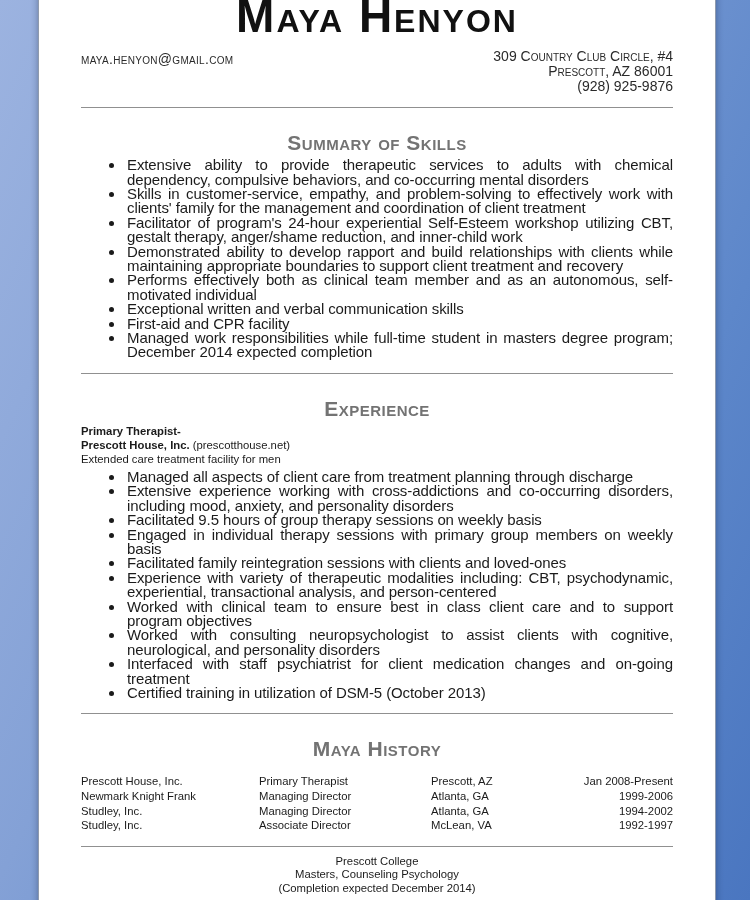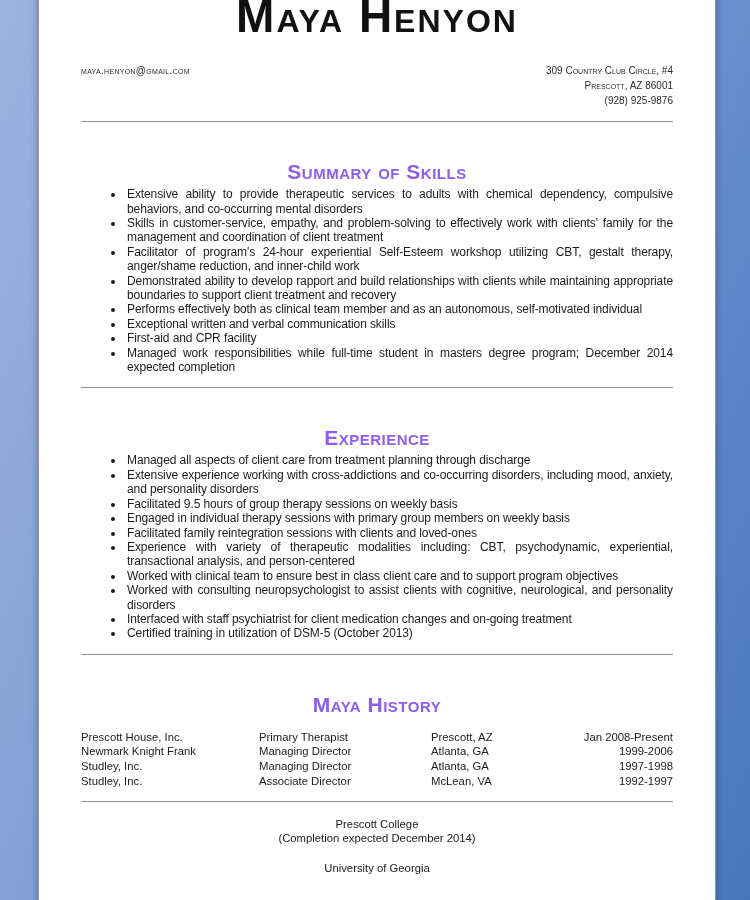--- a/index.html
+++ b/index.html
@@ -27,62 +27,62 @@
     font-size:46px;
     line-height:1.0;
     letter-spacing:2px;
     color:#111;
     white-space:nowrap;
   }
   .contact-row {
     display:flex;
     justify-content:space-between;
     align-items:flex-start;
-    margin-top:24px;
-    font-size:10px;
+    margin-top:10px;
+    font-size:14px;
     color:#2a2a2a;
   }
   .email { font-variant:small-caps; letter-spacing:.3px; padding-top:2px; }
   .address { text-align:right; line-height:15px; }
   .address .sc { font-variant:small-caps; }
   hr.rule {
     border:none;
     border-top:1.5px solid #909090;
     margin:13px 0 0 0;
   }
   .section-heading {
-    margin-top:38px;
+    margin-top:23px;
     text-align:center;
     font-variant:small-caps;
     font-weight:bold;
     font-size:21px;
     letter-spacing:.5px;
-    color:#8b5cf6;
+    color:#737373;
     line-height:1.1;
   }
   ul.bullets {
     margin-top:4px;
     padding-left:44px;
     list-style:disc outside;
   }
   ul.bullets li {
-    font-size:12px;
+    font-size:15px;
     line-height:14.4px;
     text-align:justify;
     padding-left:2px;
     letter-spacing:-.1px;
   }
   .job-block { margin-top:4px; font-size:11.3px; line-height:14px; }
   .job-title, .job-company { font-weight:bold; }
   .job-site { font-weight:normal; }
   .work-table { margin-top:14px; font-size:11.3px; line-height:14.6px; }
   .work-row { display:grid; grid-template-columns:178px 172px 148px 1fr; }
   .work-row .c4 { text-align:right; }
   .edu-block { margin-top:4px; text-align:center; font-size:11.3px; line-height:13.5px; }
-  .edu-entry { margin-top:16px; }
+  .edu-entry { margin-top:8px; }
   .edu-entry + .edu-entry { margin-top:17px; }
 </style>
 </head>
 <body>
 
 <div class="page">
 
   <div class="name">Maya Henyon</div>
 
   <div class="contact-row">
@@ -104,20 +104,25 @@
     <li>Demonstrated ability to develop rapport and build relationships with clients while maintaining appropriate boundaries to support client treatment and recovery</li>
     <li>Performs effectively both as clinical team member and as an autonomous, self-motivated individual</li>
     <li>Exceptional written and verbal communication skills</li>
     <li>First-aid and CPR facility</li>
     <li>Managed work responsibilities while full-time student in masters degree program; December 2014 expected completion</li>
   </ul>
 
   <hr class="rule">
 
   <div class="section-heading">Experience</div>
+  <div class="job-block">
+    <div class="job-title">Primary Therapist-</div>
+    <div><span class="job-company">Prescott House, Inc.</span><span class="job-site"> (prescotthouse.net)</span></div>
+    <div>Extended care treatment facility for men</div>
+  </div>
   <ul class="bullets">
     <li>Managed all aspects of client care from treatment planning through discharge</li>
     <li>Extensive experience working with cross-addictions and co-occurring disorders, including mood, anxiety, and personality disorders</li>
     <li>Facilitated 9.5 hours of group therapy sessions on weekly basis</li>
     <li>Engaged in individual therapy sessions with primary group members on weekly basis</li>
     <li>Facilitated family reintegration sessions with clients and loved-ones</li>
     <li>Experience with variety of therapeutic modalities including: CBT, psychodynamic, experiential, transactional analysis, and person-centered</li>
     <li>Worked with clinical team to ensure best in class client care and to support program objectives</li>
     <li>Worked with consulting neuropsychologist to assist clients with cognitive, neurological, and personality disorders</li>
     <li>Interfaced with staff psychiatrist for client medication changes and on-going treatment</li>
@@ -137,35 +142,36 @@
     <div class="work-row">
       <div class="c1">Newmark Knight Frank</div>
       <div class="c2">Managing Director</div>
       <div class="c3">Atlanta, GA</div>
       <div class="c4">1999-2006</div>
     </div>
     <div class="work-row">
       <div class="c1">Studley, Inc.</div>
       <div class="c2">Managing Director</div>
       <div class="c3">Atlanta, GA</div>
-      <div class="c4">1997-1998</div>
+      <div class="c4">1994-2002</div>
     </div>
     <div class="work-row">
       <div class="c1">Studley, Inc.</div>
       <div class="c2">Associate Director</div>
       <div class="c3">McLean, VA</div>
       <div class="c4">1992-1997</div>
     </div>
   </div>
 
   <hr class="rule">
 
   <div class="edu-block">
     <div class="edu-entry">
       <div>Prescott College</div>
+      <div>Masters, Counseling Psychology</div>
       <div>(Completion expected December 2014)</div>
     </div>
     <div class="edu-entry">
       <div>University of Georgia</div>
     </div>
   </div>
 
 </div>
 
 </body></html>

